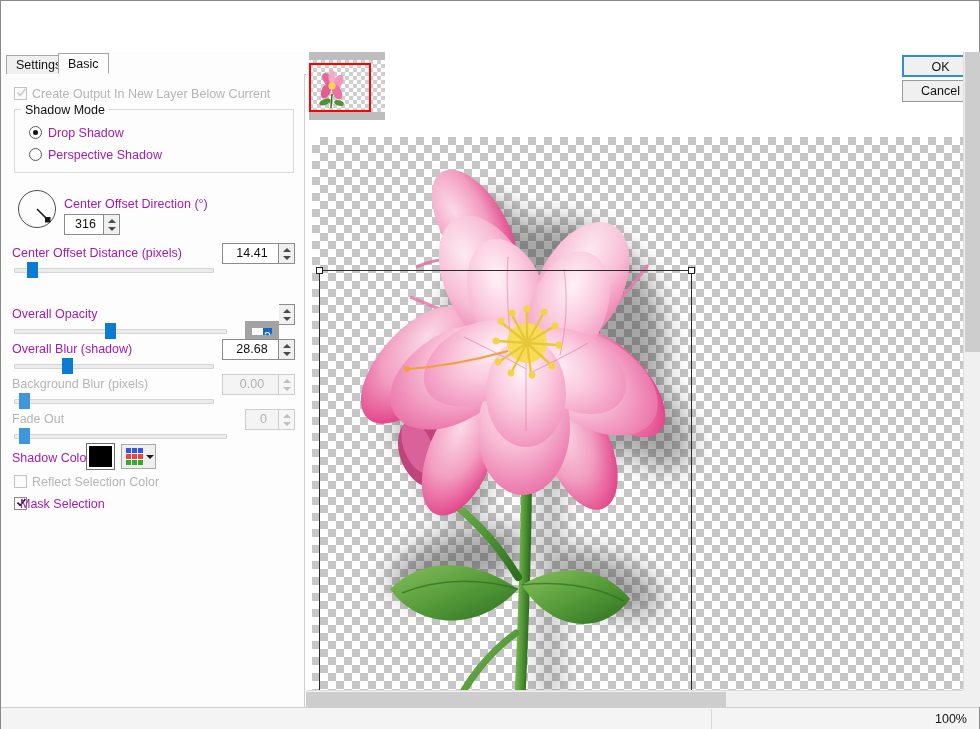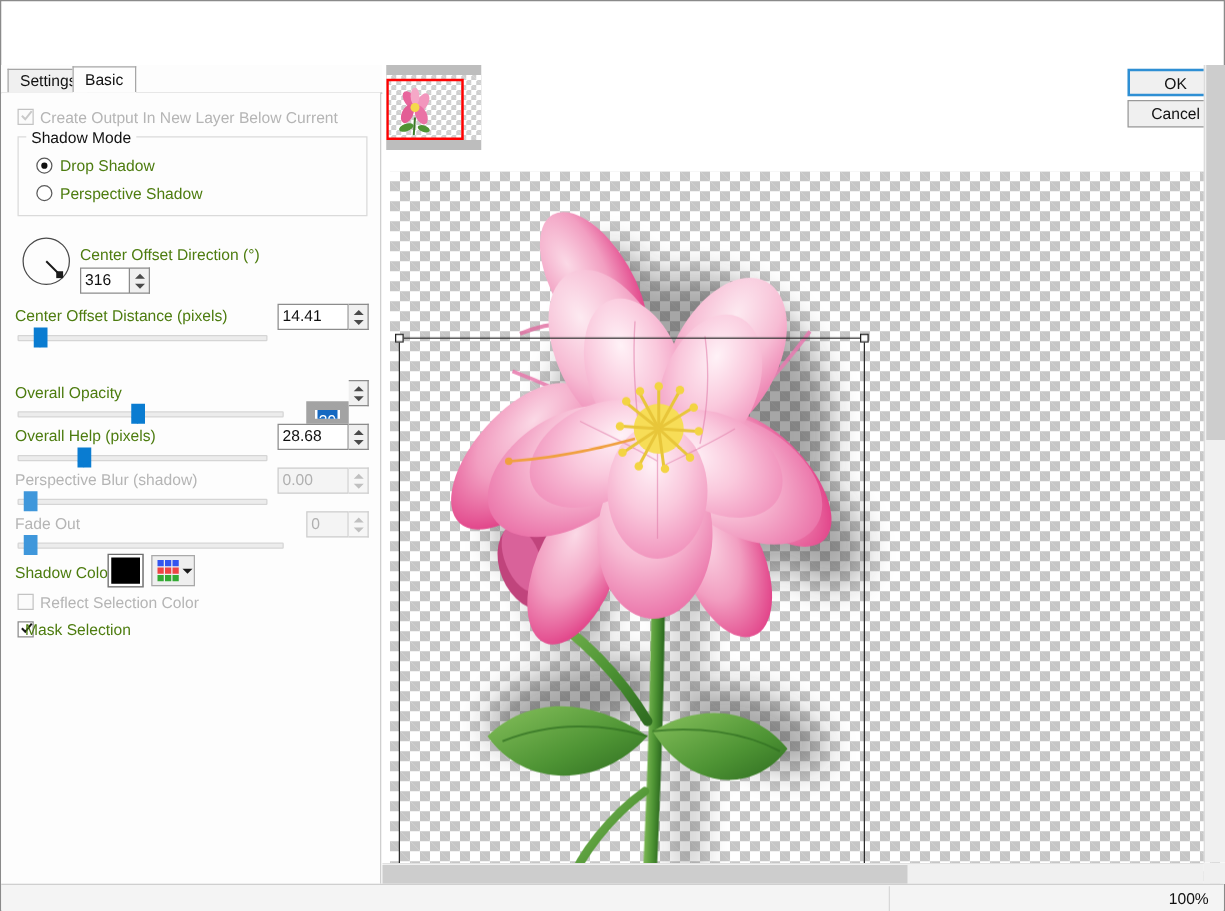--- a/index.html
+++ b/index.html
@@ -36,37 +36,37 @@
   .tab{position:absolute;top:3px;height:19px;line-height:18px;padding:0 9px;font-size:12.5px;background:#f0f0f0;border:1px solid #a6a6a6;border-bottom:none;box-sizing:border-box;color:#111;}
   .tab.t0{left:5px;}
   .tab.t1{left:57px;top:1px;height:21px;line-height:20px;background:#fdfdfd;border-bottom:1px solid #fdfdfd;z-index:3;text-align:center;}
 
   .panelbody{position:absolute;left:0;top:22px;width:304px;height:633px;background:#fdfdfd;border-right:1px solid #cfcfcf;box-sizing:border-box;}
 
   
   .cb{position:absolute;width:13px;height:13px;border:1px solid #8c8c8c;background:#fff;box-sizing:border-box;}
   .cb.dis{border-color:#c3c3c3;background:#fbfbfb;}
   .cb .tick{position:absolute;left:1px;top:-1px;width:11px;height:11px;}
-  .lbl{position:absolute;font-size:12.5px;color:#4d7c0f;white-space:nowrap;}
+  .lbl{position:absolute;font-size:12.5px;color:#a21caf;white-space:nowrap;}
   .lbl.dis{color:#b5b5b5;}
 
   
   .groupbox{position:absolute;border:1px solid #dadada;box-sizing:border-box;background:transparent;}
   .group-title{position:absolute;background:#fdfdfd;padding:0 4px;font-size:12.5px;color:#111;}
 
   
   .radio{position:absolute;width:13px;height:13px;border:1px solid #5a5a5a;border-radius:50%;background:#fff;box-sizing:border-box;}
   .radio .dot{position:absolute;left:3px;top:3px;width:5px;height:5px;border-radius:50%;background:#111;}
 
   
   .dial{position:absolute;width:38px;height:38px;border:1px solid #4a4a4a;border-radius:50%;background:#fdfdfd;box-sizing:border-box;}
 
   
   .spin{position:absolute;height:21px;box-sizing:border-box;}
-  .spin .field{position:absolute;left:0;top:0;height:21px;border:1px solid #8c8c8c;background:#fff;box-sizing:border-box;font-size:12.5px;line-height:19px;padding-left:3px;color:#111;overflow:hidden;}
+  .spin .field{position:absolute;left:0;top:0;height:21px;border:1px solid #8c8c8c;background:#fff;box-sizing:border-box;font-size:12.5px;line-height:19px;padding-left:3px;color:#111;overflow:hidden;text-align:center;}
   .spin .field.dis{border-color:#cdcdcd;background:#f4f4f4;color:#b0b0b0;}
   .spin .field.sel{border:7px solid #a3a3a3;padding-left:2px;margin-top:17px;}
   .spin .selhl{display:inline-block;background:#1669c1;color:#fff;padding:0 1px;}
   .spin .btns{position:absolute;top:0;width:16px;height:21px;border:1px solid #8c8c8c;border-left:none;background:#f0f0f0;box-sizing:border-box;}
   .spin .btns.dis{border-color:#cdcdcd;background:#f6f6f6;}
   .spin .btns .ar{position:absolute;left:4px;width:0;height:0;border-left:4px solid transparent;border-right:4px solid transparent;}
   .spin .btns .up{top:4px;border-bottom:4px solid #4a4a4a;}
   .spin .btns .dn{top:12px;border-top:4px solid #4a4a4a;}
   .spin .btns.dis .up{border-bottom-color:#c0c0c0;}
   .spin .btns.dis .dn{border-top-color:#c0c0c0;}
@@ -208,34 +208,34 @@
         <div class="btns" style="left:34px">
           <span class="ar up"></span>
           <span class="ar dn"></span>
         </div>
       </div>
       <div class="slider" style="left:13px;top:249px;width:213px">
         <div class="track"></div>
         <div class="thumb" style="left:91px"></div>
       </div>
 
-      <div class="lbl" style="left:11px;top:268px">Overall Help (pixels)</div>
+      <div class="lbl" style="left:11px;top:268px">Overall Blur (shadow)</div>
       <div class="spin" style="left:221px;top:265px;width:73px">
         <div class="field" style="width:57px">28.68</div>
         <div class="btns" style="left:57px">
           <span class="ar up"></span>
           <span class="ar dn"></span>
         </div>
       </div>
       <div class="slider" style="left:13px;top:284px;width:200px">
         <div class="track"></div>
         <div class="thumb" style="left:48px"></div>
       </div>
 
-      <div class="lbl dis" style="left:11px;top:303px">Perspective Blur (shadow)</div>
+      <div class="lbl dis" style="left:11px;top:303px">Background Blur (pixels)</div>
       <div class="spin" style="left:221px;top:300px;width:73px">
         <div class="field dis" style="width:57px">0.00</div>
         <div class="btns dis" style="left:57px">
           <span class="ar up"></span>
           <span class="ar dn"></span>
         </div>
       </div>
       <div class="slider dis" style="left:13px;top:319px;width:200px">
         <div class="track"></div>
         <div class="thumb" style="left:5px"></div>

